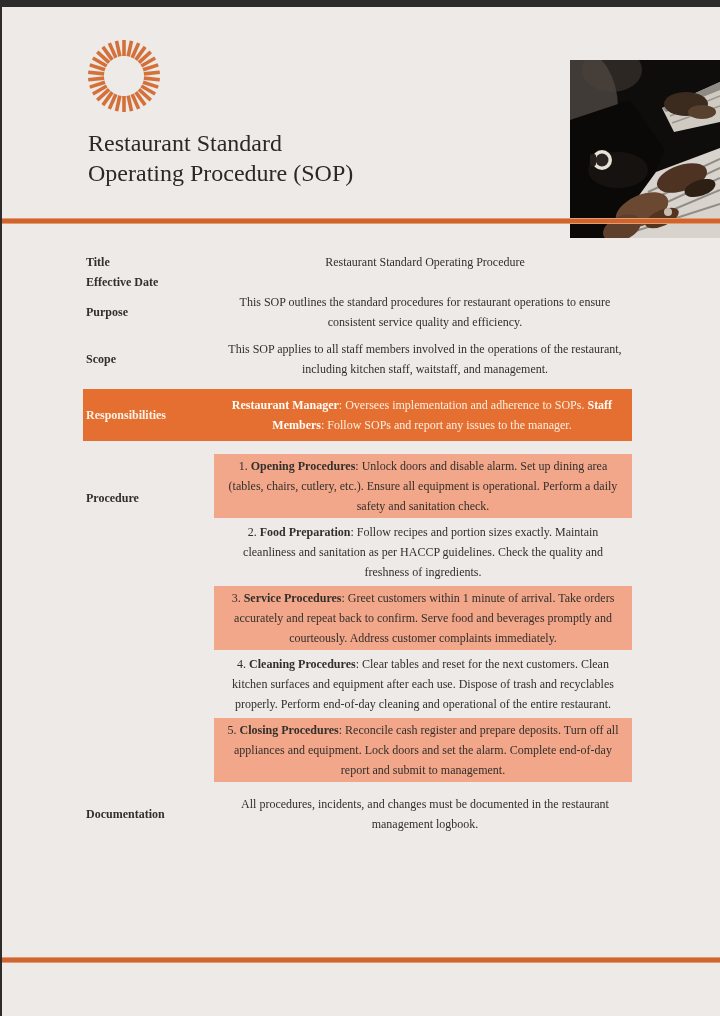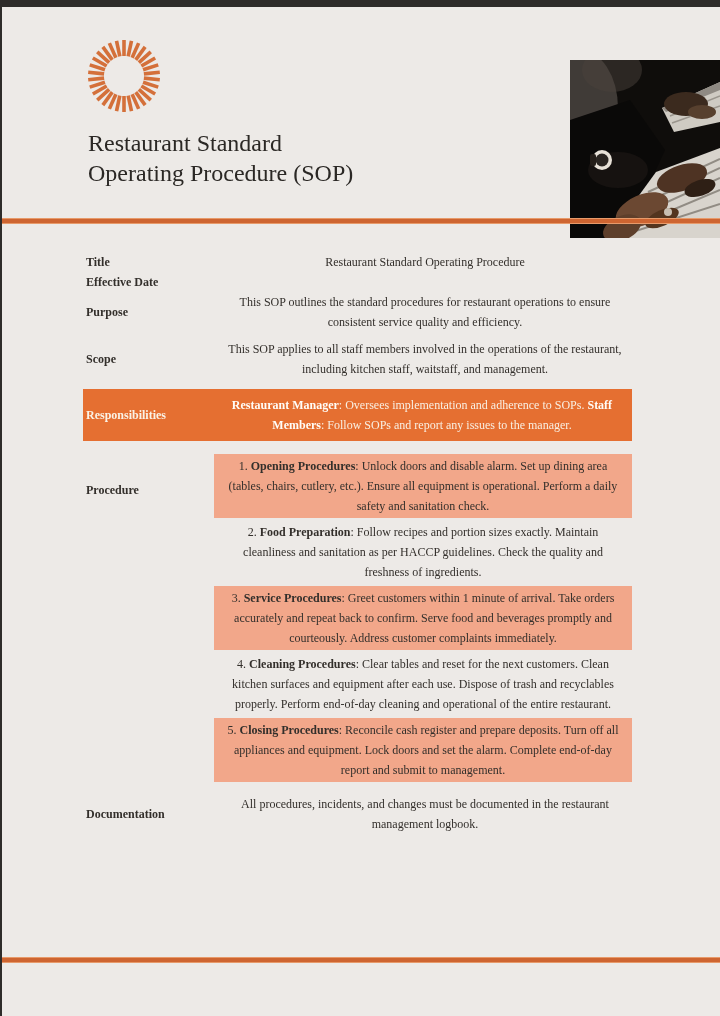--- a/index.html
+++ b/index.html
@@ -30,21 +30,21 @@
   .value{flex:1 1 auto;text-align:center;}
 
   .row-scope{margin-top:7px;}
   .row-resp{
     margin-top:10px;margin-left:-3px;padding:6px 6px 6px 3px;width:549px;box-sizing:border-box;
     background:#E56F31;color:#F9EFE2;align-items:center;
   }
   .row-resp .label{color:#FAF2E6;}
   .row-resp b{color:#FFFDF8;}
   .row-proc{margin-top:13px;align-items:flex-start;}
-  .row-proc .label{margin-top:26px;}
+  .row-proc .label{margin-top:34px;}
   .proc-item{margin:0 0 2px -4px;padding:2px 12px;}
   .proc-item.hl{background:#F2A78A;}
   .row-doc{margin-top:10px;}
 </style>
 </head>
 <body>
 
 <div class="frame-top"></div>
 <div class="frame-left"></div>
 

